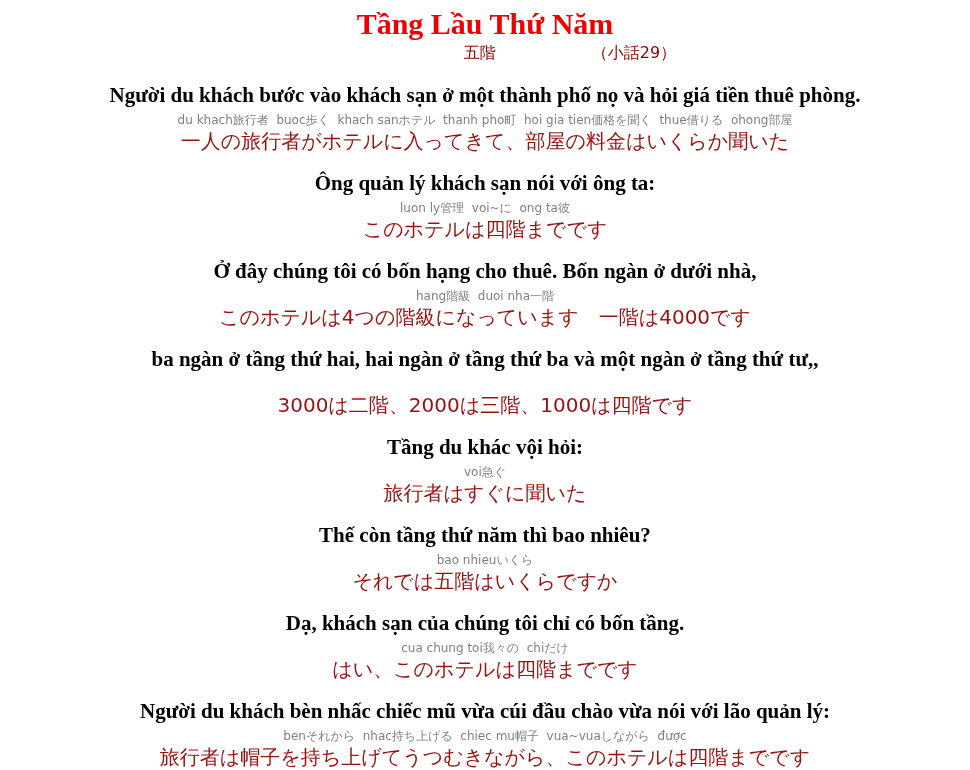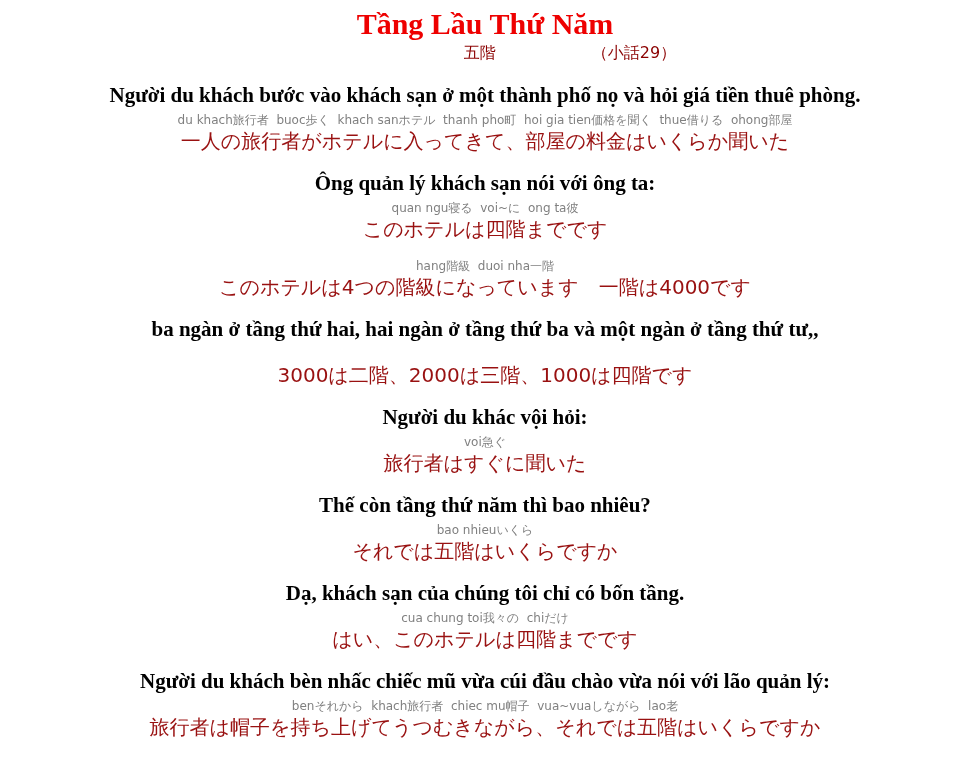--- a/index.html
+++ b/index.html
@@ -66,48 +66,49 @@
   <div class="subtitle">五階　　　　　　（小話29）</div>
 
   <div>
     <div class="block">
       <div class="vi">Người du khách bước vào khách sạn ở một thành phố nọ và hỏi giá tiền thuê phòng.</div>
       <div class="note">du khach旅行者  buoc歩く  khach sanホテル  thanh pho町  hoi gia tien価格を聞く  thue借りる  ohong部屋</div>
       <div class="ja">一人の旅行者がホテルに入ってきて、部屋の料金はいくらか聞いた</div>
     </div>
     <div class="block">
       <div class="vi">Ông quản lý khách sạn nói với ông ta:</div>
-      <div class="note">quan ngu寝る  voi~に  ong ta彼</div>
+      <div class="note">luon ly管理  voi~に  ong ta彼</div>
       <div class="ja">このホテルは四階までです</div>
     </div>
     <div class="block">
+      <div class="vi">Ở đây chúng tôi có bốn hạng cho thuê. Bốn ngàn ở dưới nhà,</div>
       <div class="note">hang階級  duoi nha一階</div>
       <div class="ja">このホテルは4つの階級になっています　一階は4000です</div>
     </div>
     <div class="block">
       <div class="vi">ba ngàn ở tầng thứ hai, hai ngàn ở tầng thứ ba và một ngàn ở tầng thứ tư,,</div>
       <div class="note"></div>
       <div class="ja">3000は二階、2000は三階、1000は四階です</div>
     </div>
     <div class="block">
-      <div class="vi">Người du khác vội hỏi:</div>
+      <div class="vi">Tầng du khác vội hỏi:</div>
       <div class="note">voi急ぐ</div>
       <div class="ja">旅行者はすぐに聞いた</div>
     </div>
     <div class="block">
       <div class="vi">Thế còn tầng thứ năm thì bao nhiêu?</div>
       <div class="note">bao nhieuいくら</div>
       <div class="ja">それでは五階はいくらですか</div>
     </div>
     <div class="block">
       <div class="vi">Dạ, khách sạn của chúng tôi chỉ có bốn tầng.</div>
       <div class="note">cua chung toi我々の  chiだけ</div>
       <div class="ja">はい、このホテルは四階までです</div>
     </div>
     <div class="block">
       <div class="vi">Người du khách bèn nhấc chiếc mũ vừa cúi đầu chào vừa nói với lão quản lý:</div>
-      <div class="note">benそれから  khach旅行者  chiec mu帽子  vua~vuaしながら  lao老</div>
-      <div class="ja">旅行者は帽子を持ち上げてうつむきながら、それでは五階はいくらですか</div>
+      <div class="note">benそれから  nhac持ち上げる  chiec mu帽子  vua~vuaしながら  được</div>
+      <div class="ja">旅行者は帽子を持ち上げてうつむきながら、このホテルは四階までです</div>
     </div>
     <div class="block">
     </div>
   </div>
 </div>
 
 </body></html>

